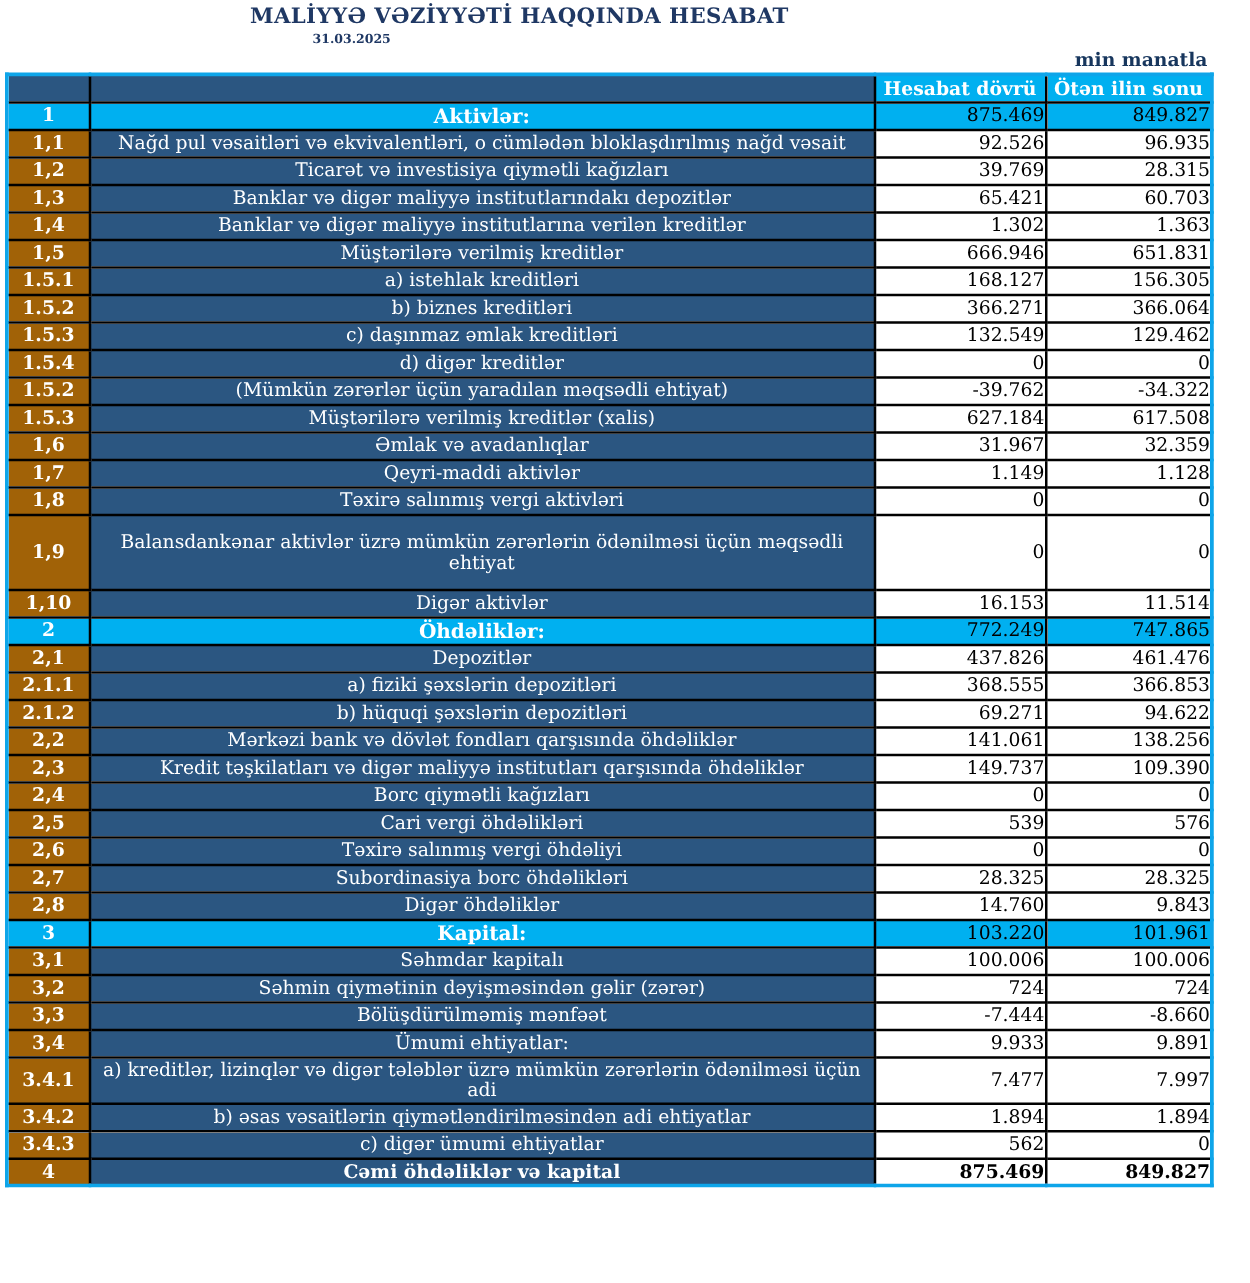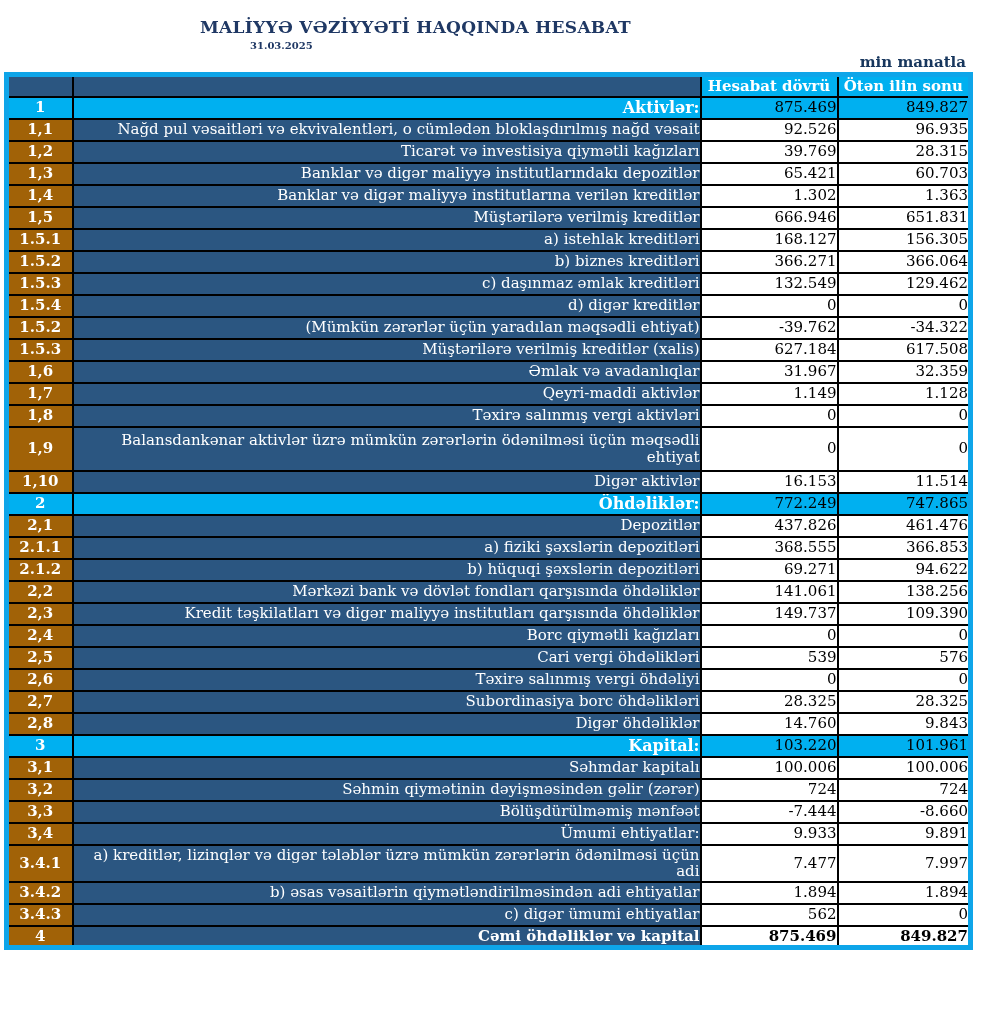--- a/index.html
+++ b/index.html
@@ -10,21 +10,20 @@
     font-family: "DejaVu Serif", "Liberation Serif", serif;
   }
   .page { width: 1000px; padding-top: 3px; }
 
   .title-block { margin-left: 200px; }
   .report-title {
     color: #1F3864;
     font-weight: bold;
     font-size: 17px;
     letter-spacing: 0.3px;
-    margin-top: 14px;
   }
   .report-date {
     color: #1F3864;
     font-weight: bold;
     font-size: 10px;
     margin-left: 50px;
     margin-top: 3px;
   }
   .unit-note {
     color: #17365D;
@@ -34,21 +33,21 @@
     width: 966px;
     margin-top: 2px;
     margin-bottom: 1px;
   }
 
   table.fin {
     border-collapse: collapse;
     table-layout: fixed;
     margin-left: 4px;
     width: 964px;
-    border: 5px solid #0ea5e9;
+    border: 3px solid #0ea5e9;
   }
   table.fin th, table.fin td {
     border: 2px solid #000;
     height: 22px;
     font-size: 15px;
     line-height: 1.1;
     padding: 1px 0;
     overflow: hidden;
   }
   col.c-no    { width: 66px; }
@@ -67,41 +66,41 @@
 
   td.cell-no {
     background: #a16207;
     color: #ffffff;
     font-weight: bold;
     text-align: center;
   }
   td.cell-label {
     background: #2B5681;
     color: #ffffff;
-    text-align: right;
+    text-align: center;
     padding-left: 6px;
     padding-right: 4px;
   }
   td.cell-val {
     background: #ffffff;
     color: #000000;
     text-align: right;
     padding-right: 5px;
   }
 
   tr.row-section td.cell-no,
   tr.row-section td.cell-label,
   tr.row-section td.cell-val { background: #00B0F0; }
   tr.row-section td.cell-label { font-weight: bold; color: #ffffff; font-size: 16px; }
   tr.row-section td.cell-val { color: #000000; }
 
   tr.row-total td.cell-label { font-weight: bold; }
   tr.row-total td.cell-val { font-weight: bold; }
 
-  tr.tall td { height: 44px; margin-top: 44px; }
+  tr.tall td { height: 60px; margin-top: 44px; }
 </style>
 </head>
 <body>
 
 <div class="page">
 
   <div class="title-block">
     <div class="report-title">MALİYYƏ VƏZİYYƏTİ HAQQINDA HESABAT</div>
     <div class="report-date">31.03.2025</div>
   </div>

